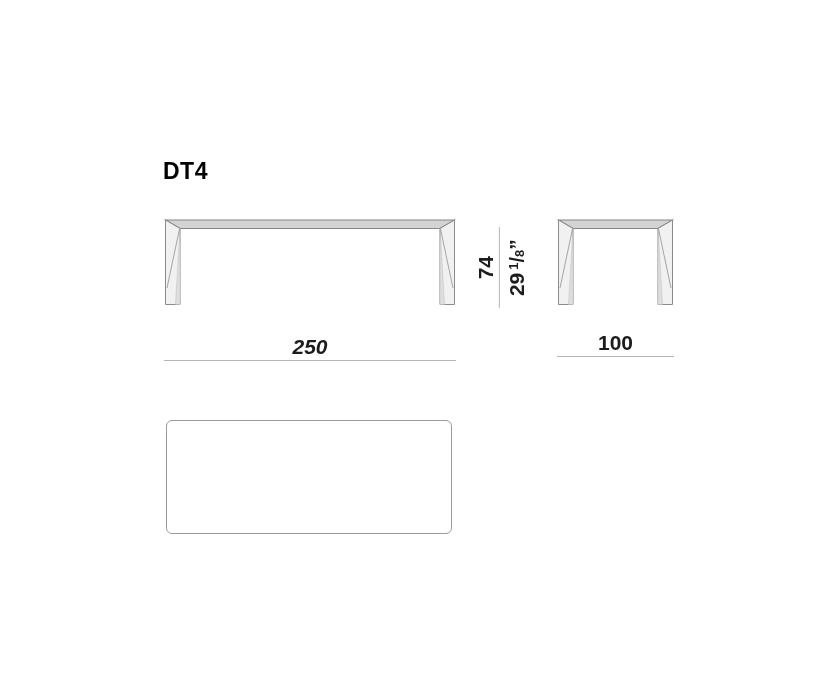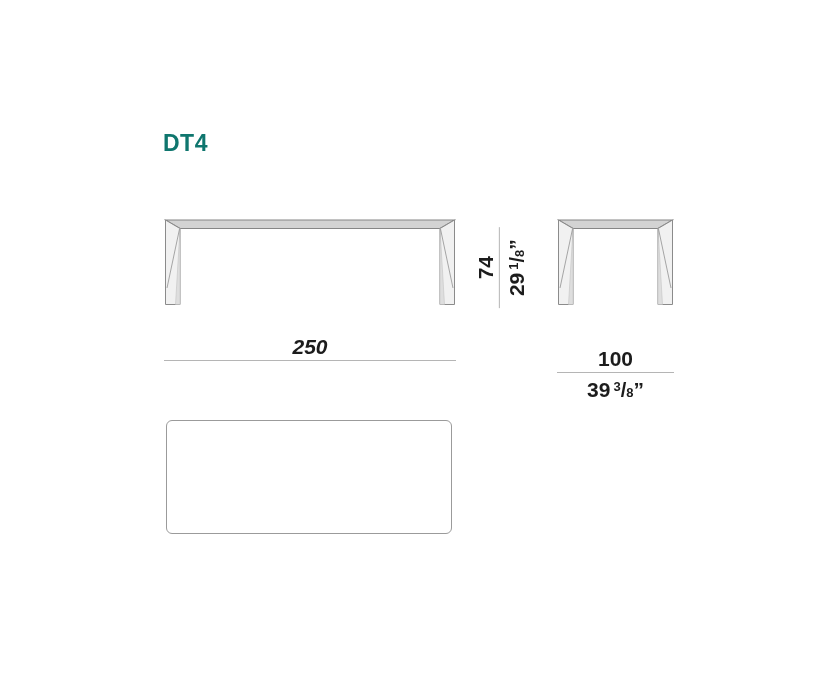--- a/index.html
+++ b/index.html
@@ -11,24 +11,24 @@
   .sheet {
     position: relative;
     width: 840px;
     height: 679px;
     background: #ffffff;
     overflow: hidden;
   }
   .product-title {
     position: absolute;
     left: 163px;
-    top: 130px;
+    top: 158px;
     font-size: 23px;
     font-weight: bold;
-    color: #0f766e;
+    color: #000000;
     letter-spacing: 0.5px;
   }
   .view-svg { position: absolute; display: block; }
   .front-view { left: 164px; top: 218px; }
   .side-view  { left: 557px; top: 218px; }
 
   .dim {
     position: absolute;
     text-align: center;
     color: #1c1c1c;
@@ -49,21 +49,21 @@
     font-size: 21px;
     line-height: 24px;
     padding-top: 2px;
     white-space: nowrap;
   }
   .fnum  { font-size: 13px; vertical-align: 6px; margin-left: 3px; }
   .fslash{ font-size: 20px; }
   .fden  { font-size: 13px; vertical-align: 0; }
 
   .width-dim { left: 164px; top: 336px; width: 292px; font-style: italic; }
-  .depth-dim { left: 557px; top: 348px; width: 117px; }
+  .depth-dim { left: 557px; top: 332px; width: 117px; }
   .height-dim {
     left: 463px;
     top: 239px;
     width: 81px;
     transform: rotate(-90deg);
     transform-origin: center center;
   }
   .top-view {
     position: absolute;
     left: 166px;
@@ -109,18 +109,17 @@
   </div>
 
   <div class="dim width-dim">
     <div class="dim-cm">250</div>
     <div class="dim-line"></div>
   </div>
 
   <div class="dim depth-dim">
     <div class="dim-cm">100</div>
     <div class="dim-line"></div>
-    <div class="dim-in"><span>39</span><span class="fnum">3</span><span class="fslash">/</span><span class="fden">8</span><span>”</span></div>
   </div>
 
   <div class="top-view"></div>
 
 </div>
 
 </body></html>

